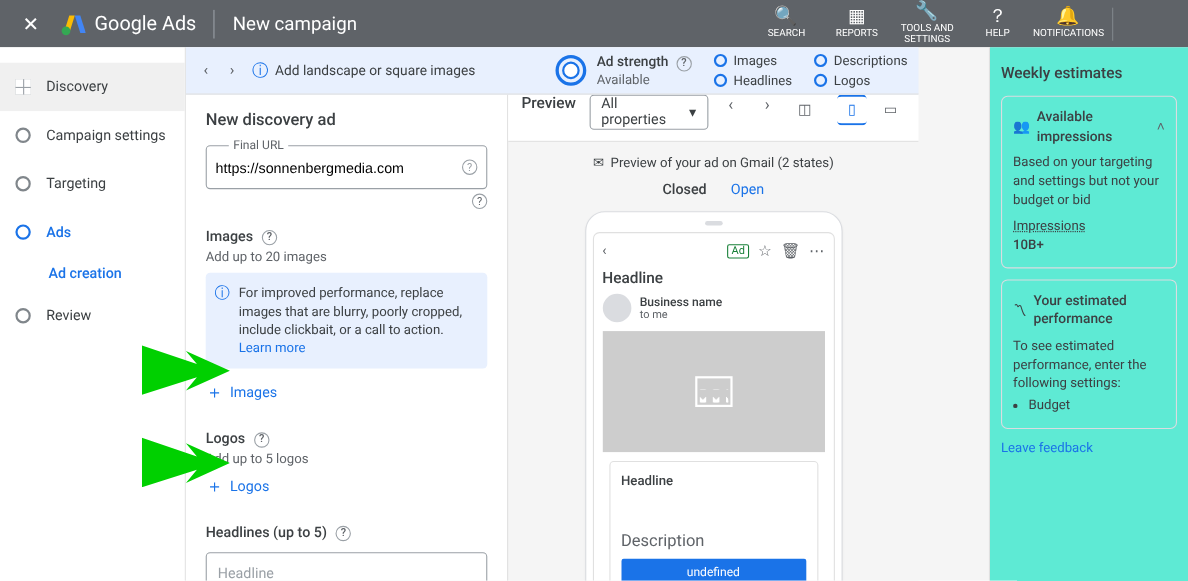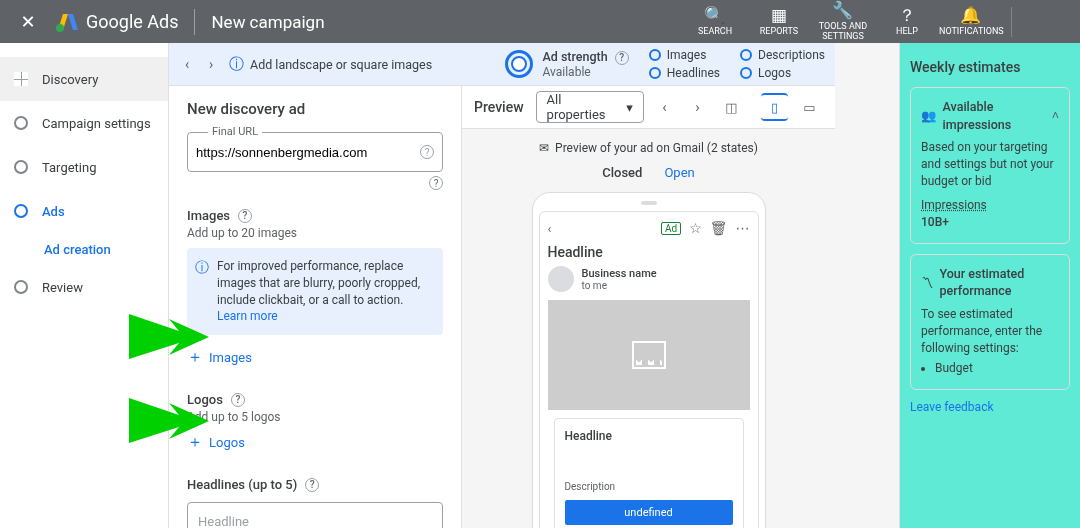--- a/index.html
+++ b/index.html
@@ -57,21 +57,21 @@
 .section-sub { font-size:12px; color:#5f6368; margin:3px 0 8px; }
 .infobox { background:#e8f0fe; border-radius:4px; padding:10px 10px 10px 30px; position:relative; font-size:12px; line-height:1.4; color:#3c4043; margin-bottom:12px;}
 .infobox .ii { position:absolute; left:8px; top:10px; color:#1a73e8; font-size:14px;}
 .infobox a { color:#1a73e8; text-decoration:none; }
 .addlink { color:#1a73e8; font-size:13px; display:flex; align-items:center; gap:6px; cursor:pointer; margin-bottom:24px;}
 .addlink .plus{font-size:16px;font-weight:500;}
 .headline-field { border:1px solid #9aa0a6; border-radius:4px; height:38px; display:flex; align-items:center; padding:0 10px; color:#9aa0a6; font-size:13px;}
 
 
 .previewcol { width:374px; background:#f5f5f5; border-left:1px solid #e0e0e0; display:flex; flex-direction:column;}
-.previewtop { height:43px; background:#fff; border-bottom:1px solid #e0e0e0; display:flex; align-items:center; padding:0 12px; gap:8px;}
+.previewtop { height:43px; background:#fff; border-bottom:1px solid #e0e0e0; display:flex; padding:0 12px; gap:8px;}
 .previewtop .ptext { font-size:14px; font-weight:500; margin-right:4px;}
 .pillbtn { border:1px solid #9aa0a6; border-radius:4px; height:32px; padding:0 10px; display:flex; align-items:center; gap:6px; font-size:13px; cursor:pointer; background:#fff;}
 .navarr { width:26px; text-align:center; color:#5f6368; cursor:pointer; font-size:15px;}
 .devbtn { width:28px; height:28px; display:flex; align-items:center; justify-content:center; cursor:pointer; color:#5f6368; border-radius:4px;}
 .devbtn.active{color:#1a73e8;border-top:2px solid #1a73e8;border-bottom:2px solid #1a73e8;}
 .previewbody { flex:1; padding:12px 14px; overflow:hidden; text-align:center;}
 .pmsg { font-size:12px; color:#3c4043; display:flex; align-items:center; justify-content:center; gap:6px; margin-bottom:10px;}
 .tabs { display:flex; justify-content:center; gap:22px; font-size:13px; margin-bottom:12px;}
 .tabs .closed{font-weight:500;}
 .tabs .open{color:#1a73e8;}
@@ -86,21 +86,21 @@
 .hline{font-size:14px;font-weight:500;margin:4px 0 6px;}
 .from{display:flex;gap:8px;align-items:center;margin-bottom:8px;}
 .avatar{width:26px;height:26px;border-radius:50%;background:#dadce0;}
 .fname{font-size:11px;font-weight:500;}
 .tome{font-size:10px;color:#5f6368;}
 .imgplaceholder{height:110px;background:#cdcdcd;display:flex;align-items:center;justify-content:center;margin-bottom:8px;}
 .imgplaceholder .mt{width:34px;height:28px;border:2px solid #fff;position:relative;}
 .imgplaceholder .mt::before{content:"";position:absolute;bottom:2px;left:2px;right:2px;height:12px;background:linear-gradient(45deg,#fff 25%,transparent 25%) 0 0/12px 12px,linear-gradient(-45deg,#fff 25%,transparent 25%) 6px 0/12px 12px;}
 .innercard{border:1px solid #e0e0e0;border-radius:4px;padding:10px;margin:0 6px 6px;}
 .innercard .h{font-size:12px;font-weight:500;margin-bottom:4px;}
-.innercard .d{font-size:10px;color:#5f6368;margin-bottom:8px;margin-top:38px;}
+.innercard .d{font-size:15px;color:#5f6368;margin-bottom:8px;margin-top:38px;}
 .cta{background:#1a73e8;color:#fff;font-size:11px;text-align:center;padding:6px 0;border-radius:2px;cursor:pointer;}
 
 
 .rightbar { width:180px; padding:16px 10px; background:#5eead4;}
 .rightbar h2 { font-size:14px; font-weight:500; margin-bottom:12px;}
 .rcard { border:1px solid #dadce0; border-radius:6px; padding:10px 10px 12px; margin-bottom:10px; font-size:12px; line-height:1.4;}
 .rcard .rh { font-weight:500; display:flex; align-items:center; gap:6px; margin-bottom:6px; font-size:12.5px;}
 .rcard .rh .chev{margin-left:auto;color:#5f6368;}
 .rcard .ul{text-decoration:underline dotted;}
 .rcard ul{margin-left:14px;margin-top:4px;}

